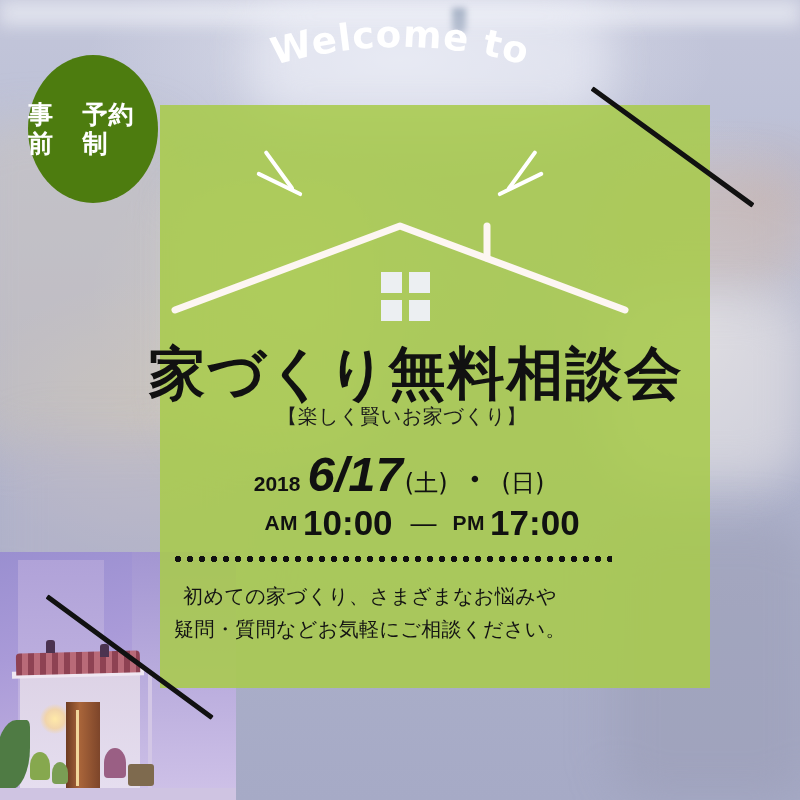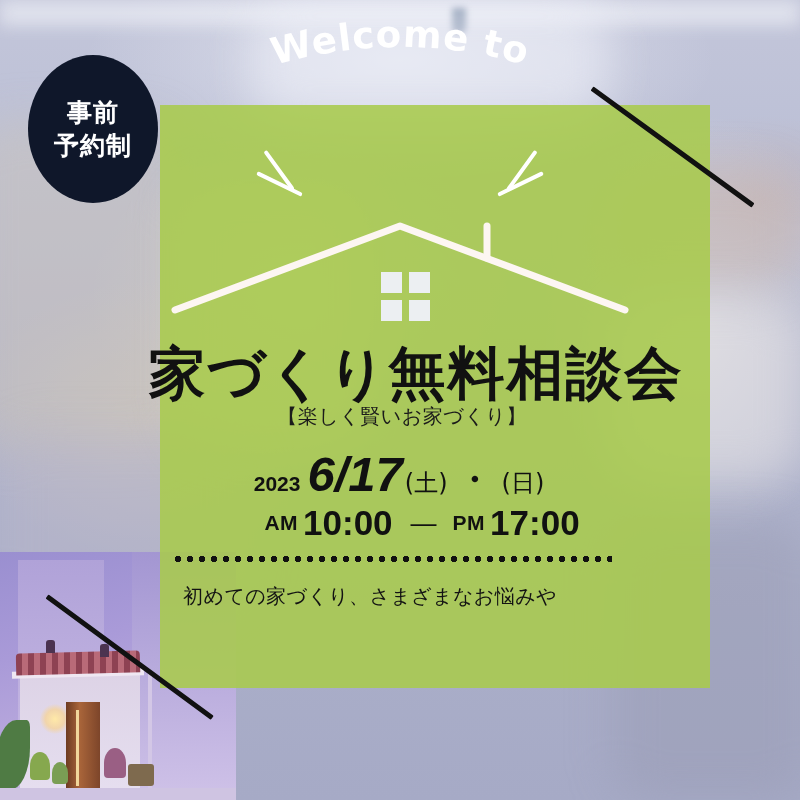--- a/index.html
+++ b/index.html
@@ -85,22 +85,22 @@
 
   
   .diag{ position:absolute; background:#111111; transform-origin:0 50%; border-radius:1px; }
   .diag-tr{ left:592px; top:86px;  width:199px; height:5px; transform:rotate(36deg); }
   .diag-bl{ left:47px;  top:594px; width:205px; height:5px; transform:rotate(36.3deg); }
 
   
   .badge{
     position:absolute; left:28px; top:55px; width:130px; height:148px;
     border-radius:50%;
-    background:#0f172a;
-    display:flex; flex-direction:column; align-items:center; justify-content:center;
+    background:#4d7c0f;
+    display:flex; flex-direction:row; align-items:center; justify-content:center;
     gap:4px;
   }
   .badge-line{
     color:#ffffff; font-size:25px; font-weight:700; letter-spacing:1px; line-height:1.18;
     text-shadow:0 0 1px rgba(255,255,255,.3);
   }
   .welcome-svg{ position:absolute; left:245px; top:0; }
   .spark{ position:absolute; background:#ffffff; border-radius:2px; transform-origin:0 50%; }
   .sp-l1{ left:265px; top:149px; width:48px; height:4px; transform:rotate(54deg); }
   .sp-l2{ left:257px; top:171px; width:50px; height:4px; transform:rotate(26deg); }
@@ -226,34 +226,35 @@
 
   <div class="badge">
     <div class="badge-line">事前</div>
     <div class="badge-line">予約制</div>
   </div>
 
   <div class="main-title">家づくり無料相談会</div>
   <div class="sub-title">【楽しく賢いお家づくり】</div>
 
   <div class="date-row">
-    <span class="d-year">2023</span>
+    <span class="d-year">2018</span>
     <span class="d-big">6/17</span>
     <span class="d-paren">(土)</span>
     <span class="d-dot">・</span>
     <span class="d-paren">(日)</span>
   </div>
 
   <div class="time-row">
     <span class="t-ampm">AM</span>
     <span class="t-num">10:00</span>
     <span class="t-dash">—</span>
     <span class="t-ampm">PM</span>
     <span class="t-num">17:00</span>
   </div>
 
   <div class="dotted"></div>
 
   <div class="desc">
     <div>初めての家づくり、さまざまなお悩みや</div>
+    <div>疑問・質問などお気軽にご相談ください。</div>
   </div>
 
 </div>
 
 </body></html>

